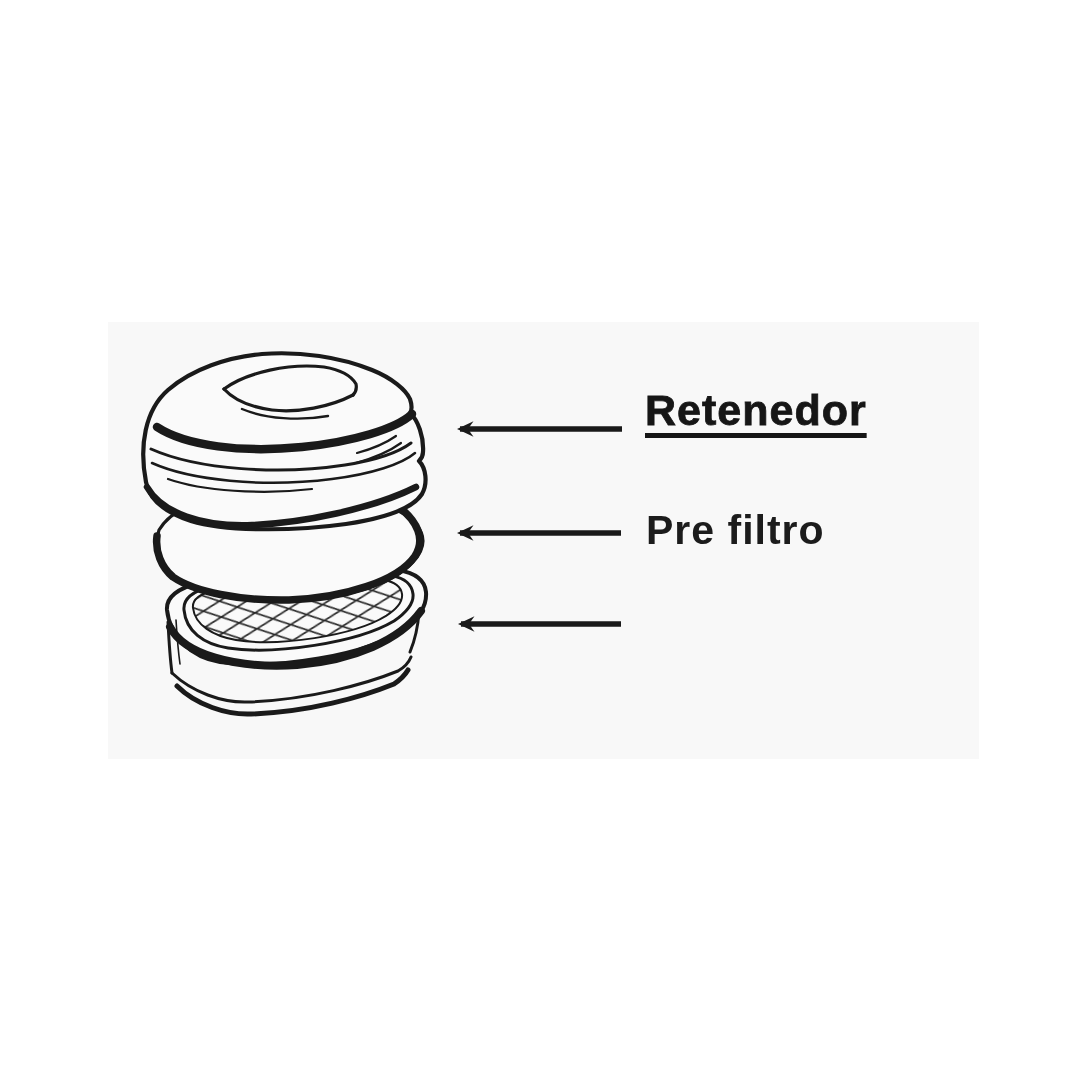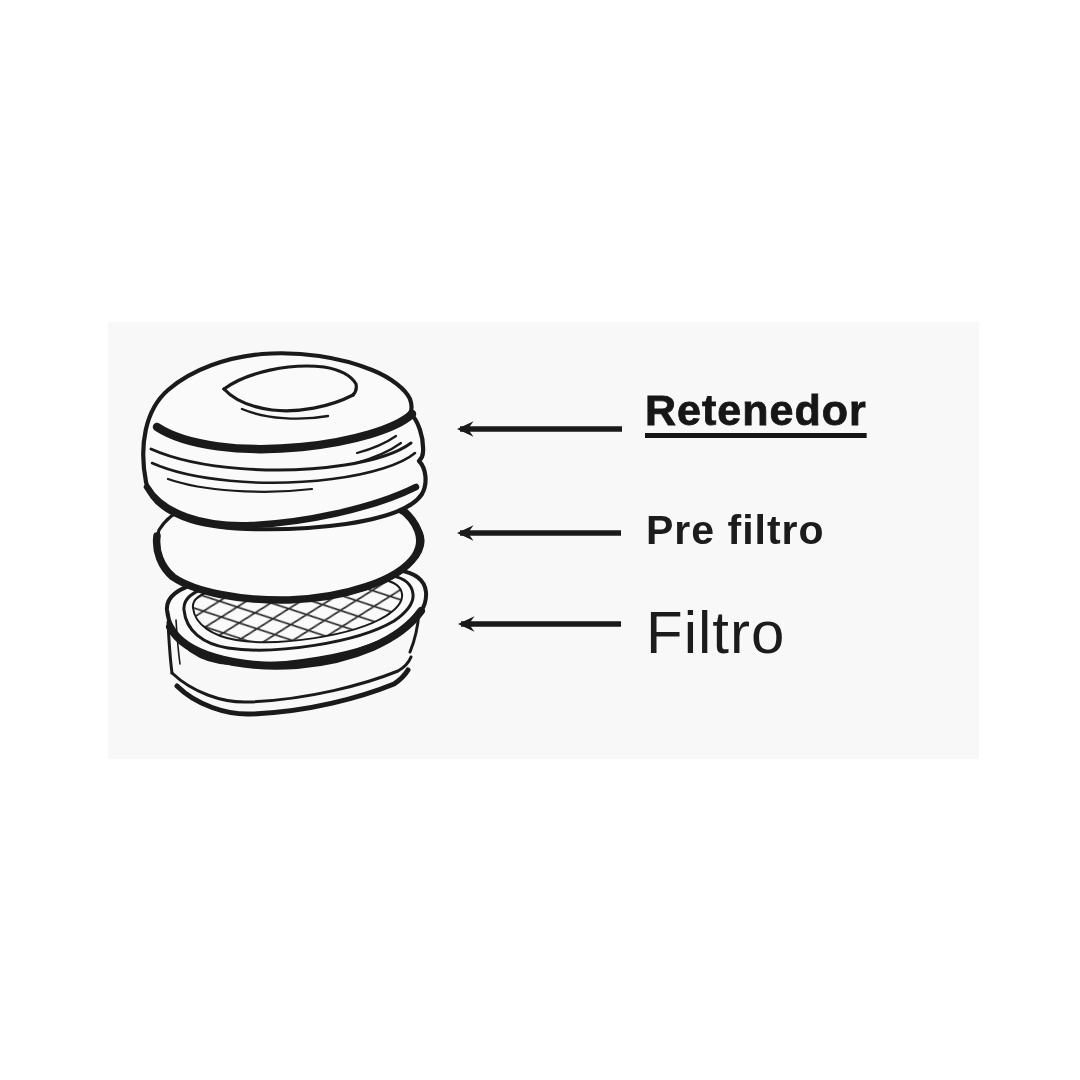--- a/index.html
+++ b/index.html
@@ -134,15 +134,14 @@
       <path d="M 622,429 L 460,429" marker-end="url(#ah)"></path>
       <path d="M 621,533 L 460,533" marker-end="url(#ah)"></path>
       <path d="M 621,624 L 461,624" marker-end="url(#ah)"></path>
     </g>
   </svg>
 
   <div class="lbl lbl-retenedor">Retenedor</div>
 
   <div class="lbl lbl-prefiltro">Pre filtro</div>
 
-  <div class="lbl lbl-filtro">Filtro</div>
 
 </div>
 
 </body></html>

